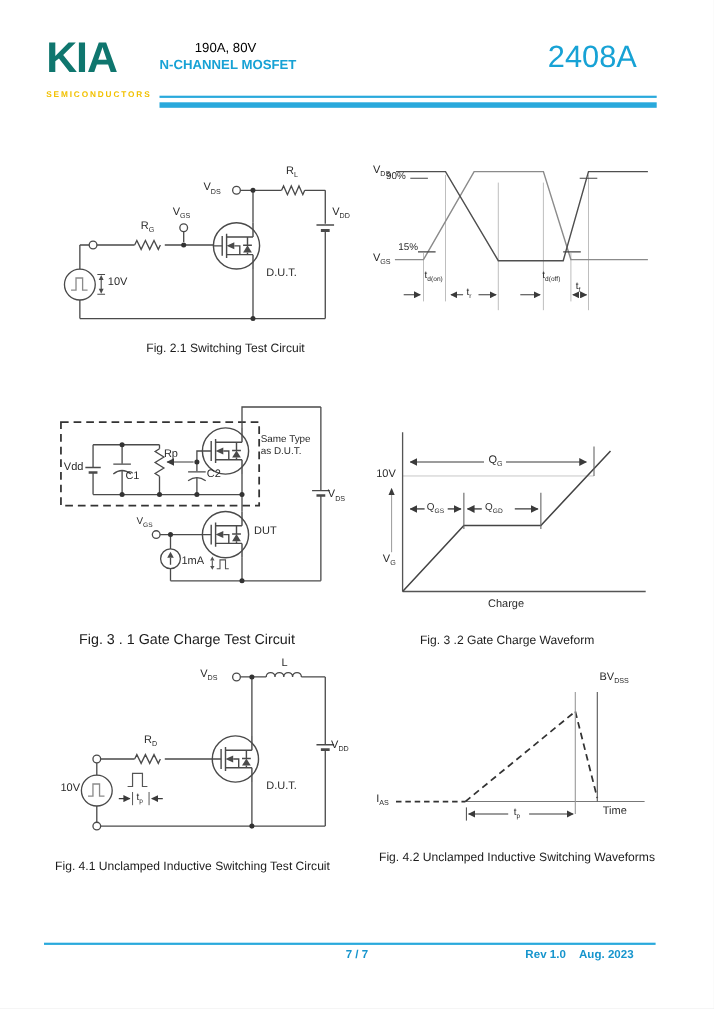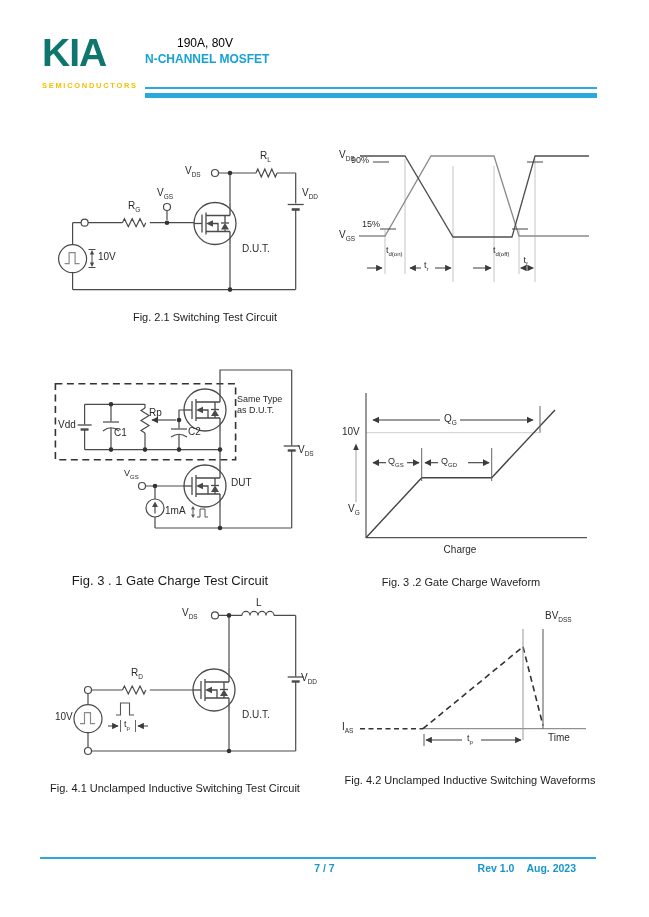--- a/index.html
+++ b/index.html
@@ -60,20 +60,21 @@
     </g>
   </defs>
 </svg>
 
 <div class="page">
 
   <div class="logo">KIA</div>
   <div class="logo-sub">SEMICONDUCTORS</div>
   <div class="spec1">190A, 80V</div>
   <div class="spec2">N-CHANNEL MOSFET</div>
+  <div class="part">2408A</div>
   <div class="rule-thin"></div>
   <div class="rule-thick"></div>
 
   <div class="fig" style="left:45px;top:138px;width:292px;height:168px;">
     <svg width="292" height="168" viewBox="0 0 292 168">
       <g stroke="#4a4a4a" stroke-width="1.2" fill="none">
         <path d="M173.5,35 H211 M232,35 H250.7"></path>
         <path d="M211,35 l1.8,-4 l3.5,8 l3.5,-8 l3.5,8 l3.5,-8 l3.5,8 l1.7,-4"></path>
         <path d="M185,35 V64.5"></path>
         <path d="M27.6,84.7 H36.1 M43.1,84.7 H77.4 M104.8,84.7 H149"></path>

